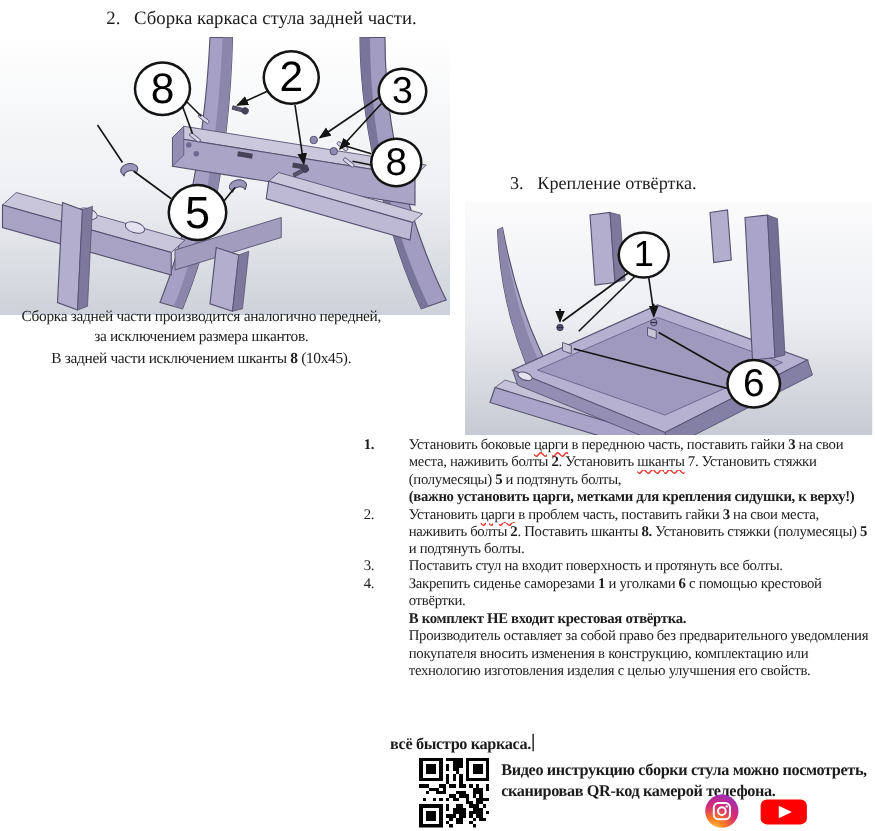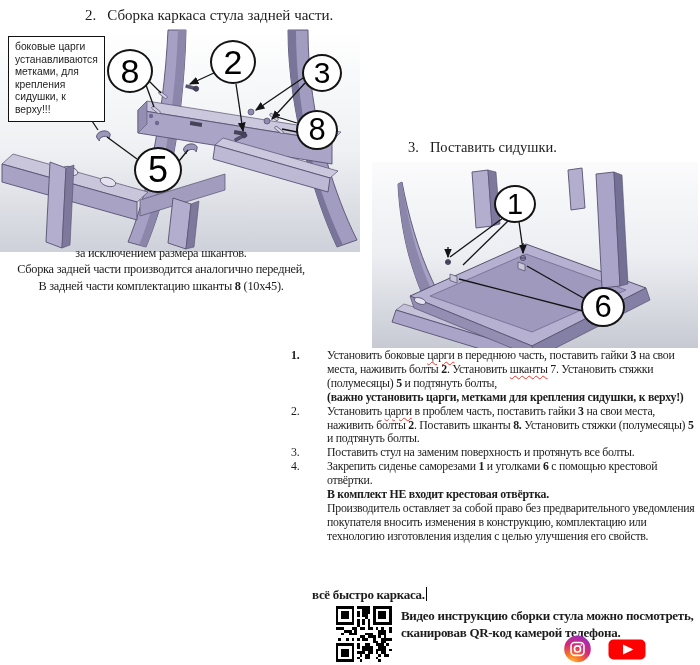--- a/index.html
+++ b/index.html
@@ -197,32 +197,29 @@
         <span>3</span>
       </div>
     <div class="callout" style="left:296px; top:82px; width:42px; height:40px; font-size:31px;">
         <span>8</span>
       </div>
     <div class="callout" style="left:134px; top:119px; width:48px; height:46px; font-size:36px;">
         <span>5</span>
       </div>
   </div>
 
-  <div class="note-box">
-    <span>боковые царги устанавливаются метками, для крепления сидушки, к верху!!!</span>
-  </div>
 
   <div class="caption">
+    <div>Сборка задней части производится аналогично передней,</div>
     <div>за исключением размера шкантов.</div>
-    <div>Сборка задней части производится аналогично передней,</div>
-    <div><span>В задней части комплектацию шканты </span><span class="b">8</span><span> (10x45).</span></div>
+    <div><span>В задней части исключением шканты </span><span class="b">8</span><span> (10x45).</span></div>
   </div>
 
   <div class="sec-title" style="left:408px; top:139px; font-size:14.5px;">
-    <span class="num">3.</span><span>Поставить сидушки.</span>
+    <span class="num">3.</span><span>Крепление отвёртка.</span>
   </div>
 
   <div class="diagram" style="left:372px; top:162px; width:326px; height:186px;">
     <svg width="326" height="186" viewBox="0 0 326 186">
       <defs>
         <linearGradient id="bg2" x1="0" y1="0" x2="0" y2="1">
           <stop offset="0" stop-color="#fbfbfc"></stop>
             <stop offset="0.5" stop-color="#eceef2"></stop>
             <stop offset="1" stop-color="#c7cad3"></stop>
         </linearGradient>
@@ -293,21 +290,21 @@
     <div class="item">
       <div class="inum b">1.</div>
       <div class="icontent"><span>Установить боковые </span><span class="wavy">царги</span><span> в переднюю часть, поставить гайки </span><span class="b">3</span><span> на свои места, наживить болты </span><span class="b">2</span><span>. Установить </span><span class="wavy">шканты</span><span> 7. Установить стяжки (полумесяцы) </span><span class="b">5</span><span> и подтянуть болты,</span><br><span class="b u">(важно установить царги, метками для крепления сидушки, к верху!)</span></div>
     </div>
     <div class="item">
       <div class="inum">2.</div>
       <div class="icontent"><span>Установить </span><span class="wavy">царги</span><span> в проблем часть, поставить гайки </span><span class="b">3</span><span> на свои места, наживить болты </span><span class="b">2</span><span>. Поставить шканты </span><span class="b u">8.</span><span> Установить стяжки (полумесяцы) </span><span class="b">5</span><span> и подтянуть болты.</span></div>
     </div>
     <div class="item">
       <div class="inum">3.</div>
-      <div class="icontent"><span>Поставить стул на заменим поверхность и протянуть все болты.</span></div>
+      <div class="icontent"><span>Поставить стул на входит поверхность и протянуть все болты.</span></div>
     </div>
     <div class="item">
       <div class="inum">4.</div>
       <div class="icontent"><span> Закрепить сиденье саморезами </span><span class="b">1</span><span> и уголками </span><span class="b">6</span><span> с помощью крестовой отвёртки.</span><br><span class="b u">В комплект НЕ входит крестовая отвёртка.</span><br><span>Производитель оставляет за собой право без предварительного уведомления покупателя вносить изменения в конструкцию, комплектацию или технологию изготовления изделия с целью улучшения его свойств.</span></div>
     </div>
   </div>
 
   <div class="whatsapp">
     <span><br><br><span class="b u">всё быстро каркаса.</span></span><span class="text-cursor"></span>
   </div>

